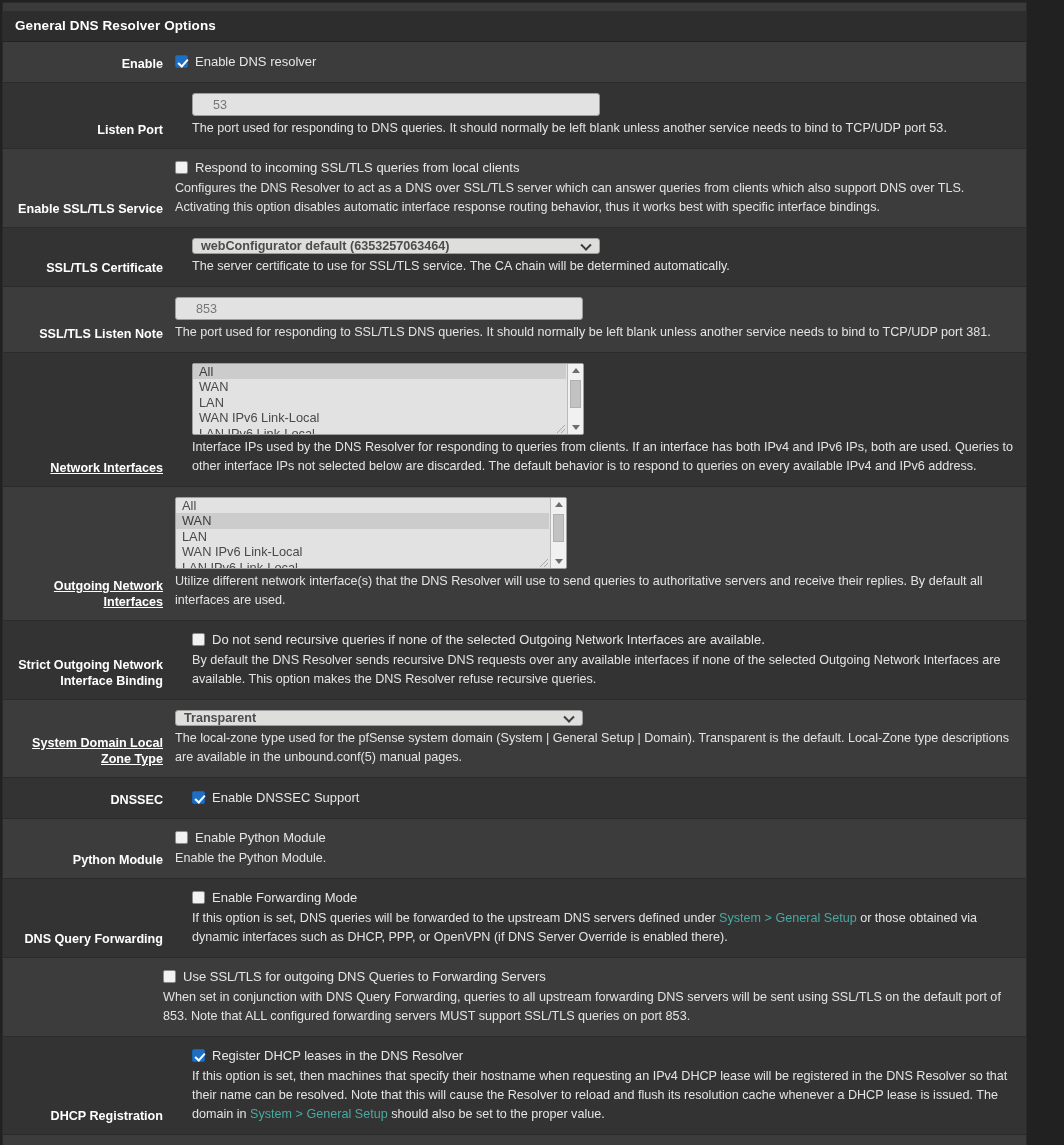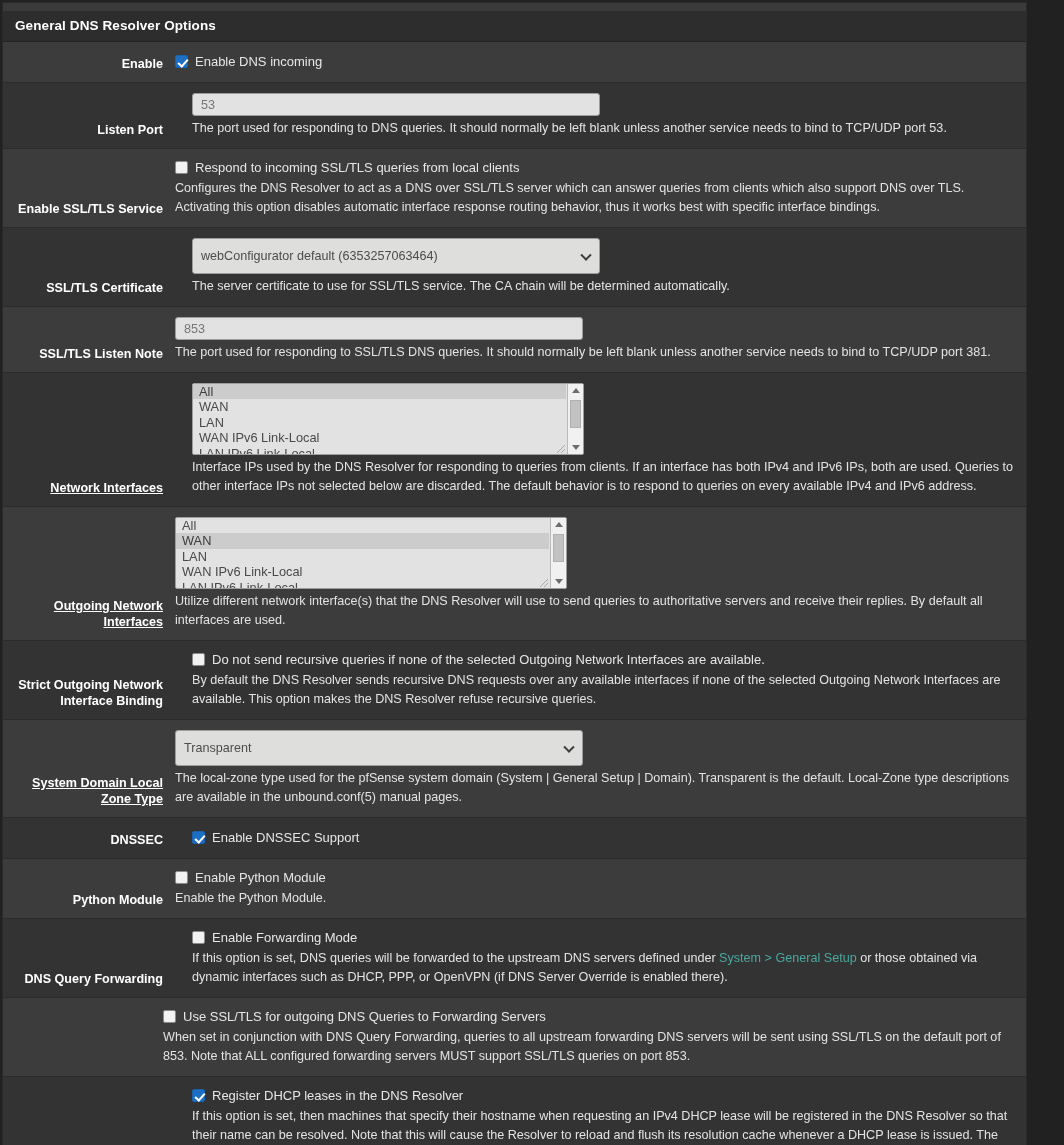--- a/index.html
+++ b/index.html
@@ -46,28 +46,28 @@
   }
   .cblabel{color:#e6e6e6;font-size:13px;line-height:17px;}
   .help{
     color:#e3e3e3;font-size:12.6px;line-height:19px;margin-top:3px;
     max-width:842px;
   }
   .help a{color:#4aa8a0;text-decoration:none;}
   .tinput{
     width:408px;height:23px;box-sizing:border-box;
     background:#e2e2e2;border:1px solid #9d9d9d;border-radius:3px;
-    color:#0f172a;font-size:12.6px;line-height:21px;padding:0 8px;
+    color:#0f172a;font-size:12.6px;line-height:21px;padding:0 20px;
     font-family:"Liberation Sans", sans-serif;
   }
   .tselect{
-    width:408px;height:36px;box-sizing:border-box;
+    width:408px;height:16px;box-sizing:border-box;
     background:#dededd;border:1px solid #9d9d9d;border-radius:3px;
     color:#4c4c4c;font-size:12.6px;line-height:21px;padding:0 8px;
-    position:relative;display:flex;align-items:center;
+    position:relative;display:flex;align-items:center;font-weight:bold;
   }
   .tselect .chev{
     position:absolute;right:9px;top:50%;transform:translateY(-60%);
     width:8px;height:8px;
   }
   .tselect .chev:before{
     content:"";position:absolute;left:0;top:0;width:6px;height:6px;
     border:solid #3d3d3d;border-width:0 2px 2px 0;transform:rotate(45deg);
   }
   .listbox{
@@ -109,21 +109,21 @@
 
 <div class="panel">
 
   <div class="panel-heading">General DNS Resolver Options</div>
 
   <div class="row norm">
     <div class="lbl">Enable</div>
     <div class="ctl">
       <div class="cbline">
         <span class="cbox on"></span>
-        <span class="cblabel">Enable DNS incoming</span>
+        <span class="cblabel">Enable DNS resolver</span>
       </div>
     </div>
   </div>
 
   <div class="row alt">
     <div class="lbl">Listen Port</div>
     <div class="ctl">
       <input class="tinput" type="text" placeholder="53" style="">
       <div class="help">The port used for responding to DNS queries. It should normally be left blank unless another service needs to bind to TCP/UDP port 53.</div>
     </div>

